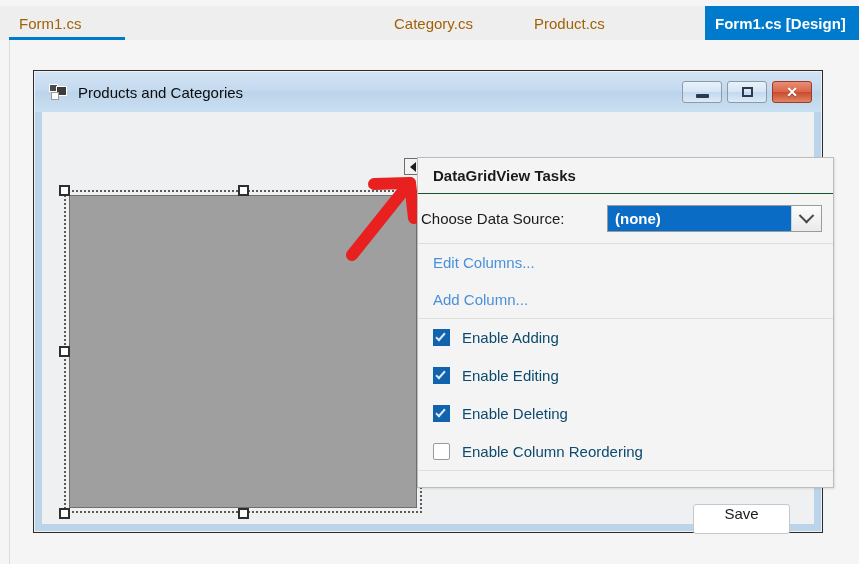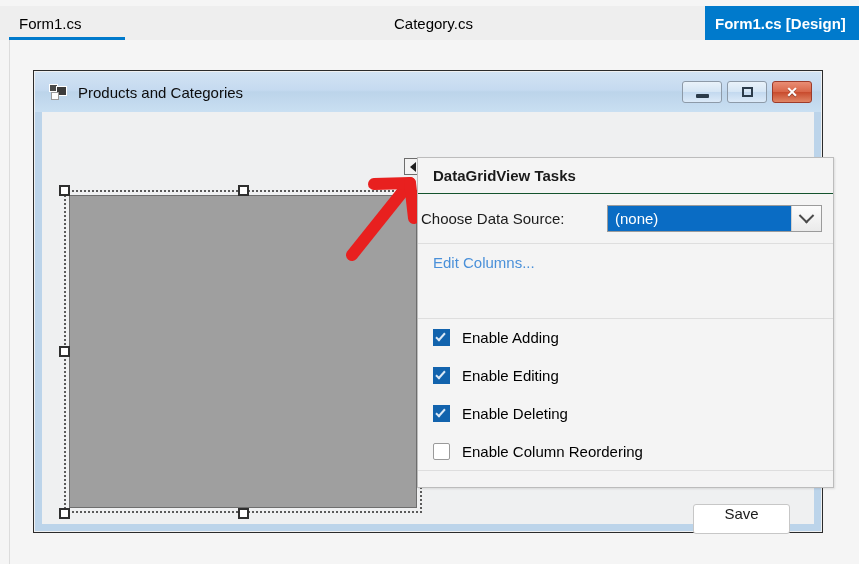--- a/index.html
+++ b/index.html
@@ -17,21 +17,21 @@
     position:absolute;left:0;top:0;width:859px;height:40px;
     background:#f5f5f5;
   }
   .tabstrip-bg{
     position:absolute;left:0;top:6px;width:859px;height:34px;
     background:#eeeeee;
   }
   .tab{
     position:absolute;top:6px;height:34px;
     display:flex;align-items:center;
-    font-size:15px;color:#000000;
+    font-size:15px;color:#a16207;
     background:#eeeeee;
     box-sizing:border-box;
     white-space:nowrap;
     padding:0 10px;
   }
   .tab .tab-label{pointer-events:none;}
   .tab-underline{
     position:absolute;left:0;bottom:0;height:3px;width:100%;
     background:#007acc;
   }
@@ -238,38 +238,41 @@
   .cbox.on{background:#1263ad;border:1px solid #1263ad;}
   .cbox.off{background:#ffffff;border:1px solid #9a9a9a;border-radius:2px;}
   .cbox.on .tick{
     position:absolute;left:4px;top:1px;
     width:5px;height:10px;
     border-right:2px solid #dce9f6;
     border-bottom:2px solid #dce9f6;
     transform:rotate(42deg);
     box-sizing:border-box;
   }
-  .cblabel{font-size:15px;color:#000000;white-space:nowrap;}
+  .cblabel{font-size:15px;color:#0c4a6e;white-space:nowrap;}
 </style>
 </head>
 <body>
 
 <div class="tabstrip">
   <div class="tabstrip-bg"></div>
 
   <div class="tab" style="left:9px;width:116px;">
     <span class="tab-label">Form1.cs</span>
     <div class="tab-underline"></div>
   </div>
 
 
   <div class="tab" style="left:384px;width:125px;">
     <span class="tab-label">Category.cs</span>
   </div>
 
+  <div class="tab" style="left:524px;width:114px;">
+    <span class="tab-label">Product.cs</span>
+  </div>
 
   <div class="tab tab-active" style="left:705px;width:154px;">
     <span class="tab-label">Form1.cs [Design]</span>
   </div>
 </div>
 
 <div class="designer">
   <div class="designer-left-rule"></div>
 
   <div class="winform">
@@ -325,33 +328,36 @@
   </svg>
 
   <div class="tasks-panel">
 
     <div class="tasks-header">
       <span class="tasks-header-text">DataGridView Tasks</span>
     </div>
 
     <div class="row" style="top:36px;height:49px;">
       <span class="label-static">Choose Data Source:</span>
-      <div class="combo" style="top:11px;">
+      <div class="combo" style="top:11px;font-weight:bold;">
         <div class="combo-value">(none)</div>
         <div class="combo-arrow">
           <span class="chev"></span>
         </div>
       </div>
     </div>
 
     <div class="sep" style="top:85px;"></div>
 
     <div class="row" style="top:86px;height:37px;">
       <span class="link">Edit Columns...</span>
     </div>
+    <div class="row" style="top:123px;height:37px;">
+      <span class="link">Add Column...</span>
+    </div>
 
     <div class="sep" style="top:160px;"></div>
 
     <div class="row cbrow" style="top:160px;height:38px;">
       <span class="cbox on">
           <span class="tick"></span>
         </span>
       <span class="cblabel">Enable Adding</span>
     </div>
 

